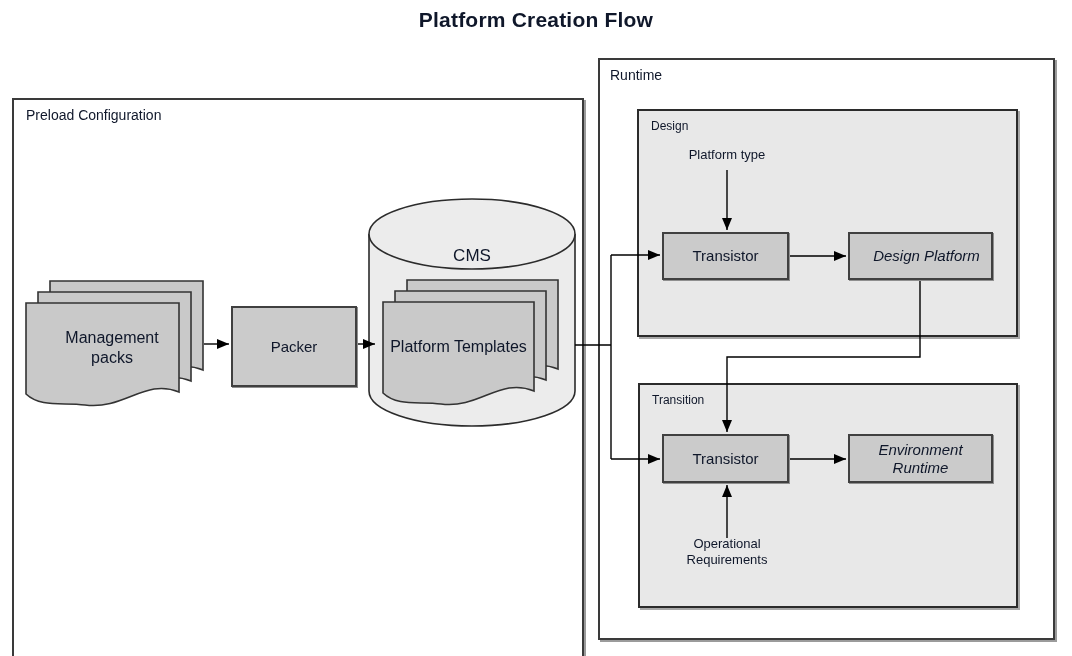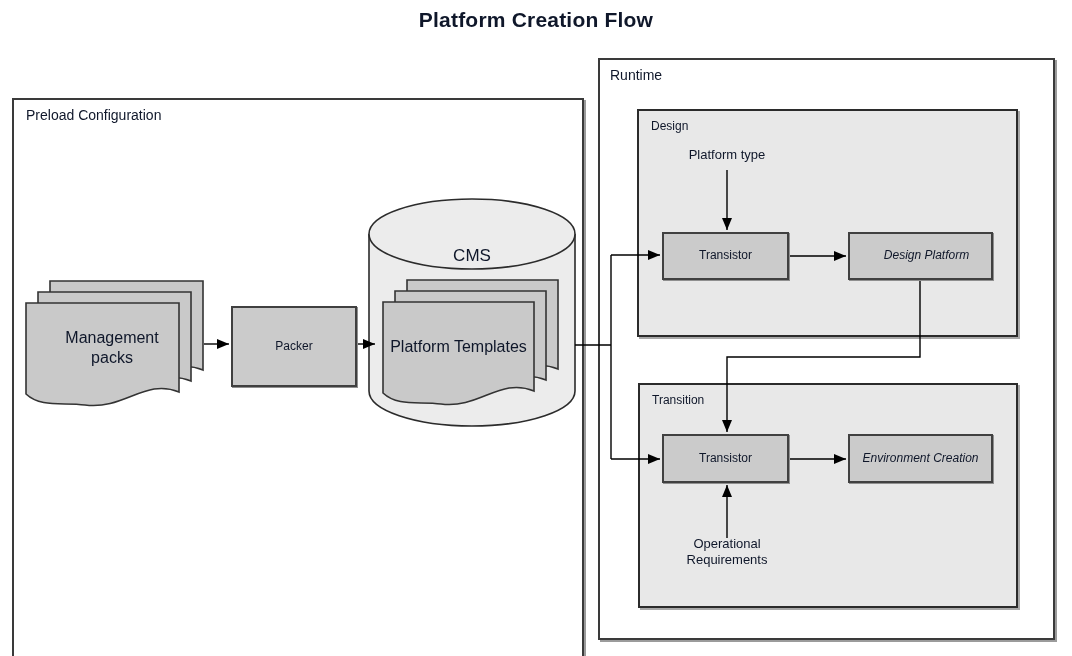--- a/index.html
+++ b/index.html
@@ -23,21 +23,21 @@
   .subbox{
     background:#e8e8e8;border:2px solid #2b2b2b;
     box-shadow:2px 2px 0 #a8a8a8;box-sizing:border-box;
   }
   .subbox-label{
     position:absolute;left:12px;top:8px;font-size:12px;white-space:nowrap;
   }
   .node{
     background:#cbcbcb;border:2px solid #404040;box-sizing:border-box;
     display:flex;align-items:center;justify-content:center;
-    font-size:12px;text-align:center;line-height:1.15;
+    font-size:15px;text-align:center;line-height:1.15;
     box-shadow:1px 1px 0 #8f8f8f;
   }
   .node.italic{font-style:italic;}
   .freetext{
     text-align:center;font-size:13px;line-height:1.25;
   }
   .doc-label{
     display:flex;align-items:center;justify-content:center;
     text-align:center;font-size:16px;line-height:1.25;
     padding-bottom:14px;box-sizing:border-box;
@@ -114,17 +114,17 @@
   <div class="abs node" style="left:231px;top:306px;width:126px;height:81px;">Packer</div>
 
   <div class="abs freetext" style="left:647px;top:147px;width:160px;">Platform type</div>
 
   <div class="abs node" style="left:662px;top:232px;width:127px;height:48px;">Transistor</div>
 
   <div class="abs node italic" style="left:848px;top:232px;width:145px;height:48px;padding-left:12px;">Design Platform</div>
 
   <div class="abs node" style="left:662px;top:434px;width:127px;height:49px;">Transistor</div>
 
-  <div class="abs node italic" style="left:848px;top:434px;width:145px;height:49px;">Environment Creation</div>
+  <div class="abs node italic" style="left:848px;top:434px;width:145px;height:49px;">Environment Runtime</div>
 
   <div class="abs freetext" style="left:657px;top:536px;width:140px;text-align:center;">Operational Requirements</div>
 
 </div>
 
 </body></html>

